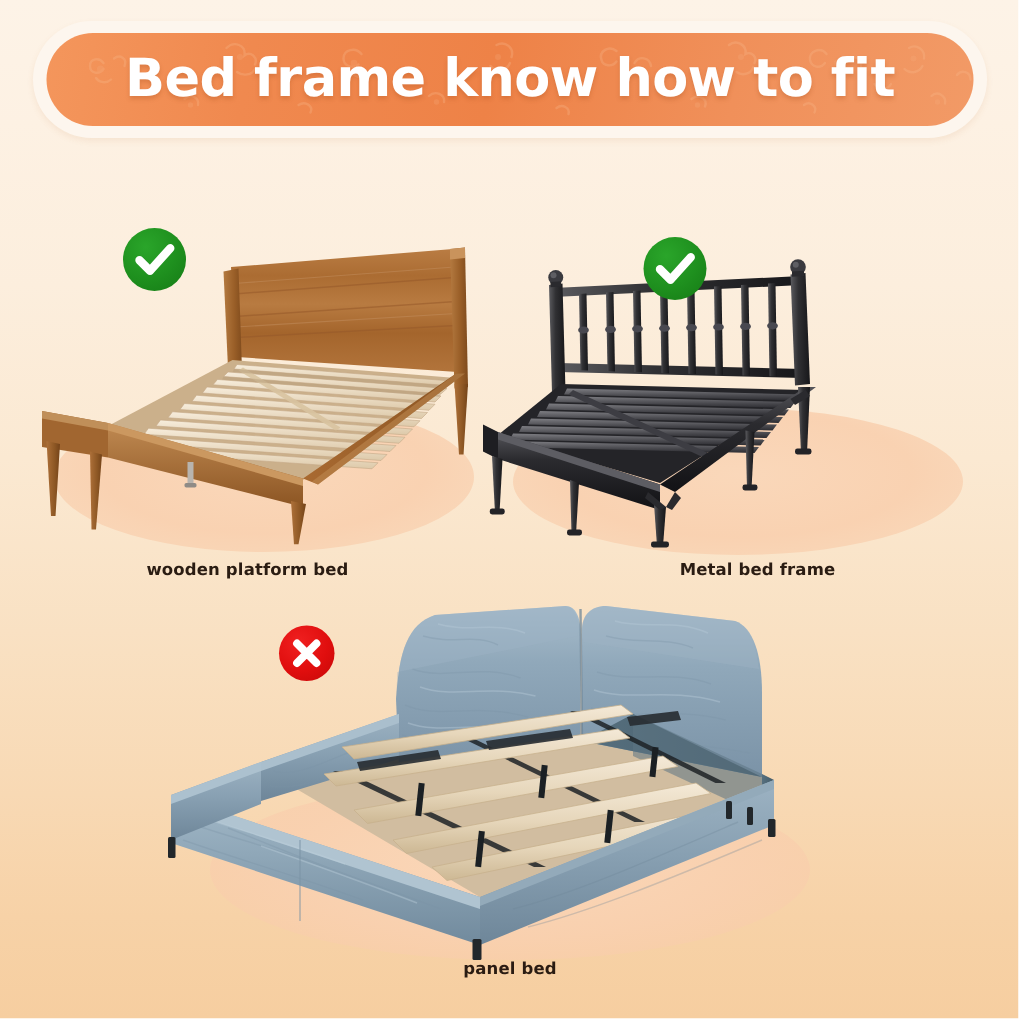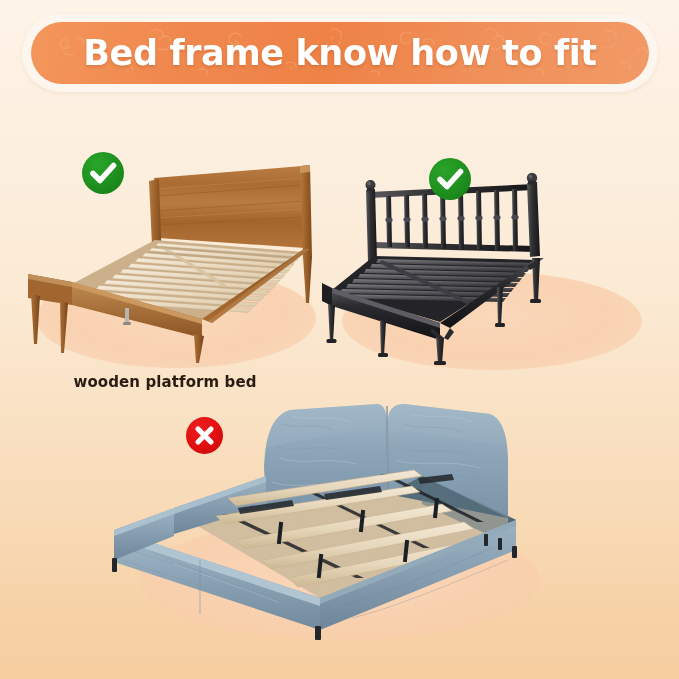--- a/index.html
+++ b/index.html
@@ -87,21 +87,21 @@
     border-radius: 50%;
     z-index: 20;
   }
   .badge-ok  { background: radial-gradient(circle at 36% 30%, #2aa52a 0%, #1e8f1e 55%, #157a15 100%); }
   .badge-no  { background: radial-gradient(circle at 36% 30%, #f02020 0%, #e00e0e 55%, #c40808 100%); }
 
   
   .caption {
     position: absolute;
     color: #2a1c12;
-    font-size: 15px;
+    font-size: 11px;
     font-weight: bold;
     letter-spacing: .1px;
     text-align: center;
     white-space: nowrap;
     z-index: 15;
   }
 
   .bed { position: absolute; z-index: 10; }
 </style>
 </head>
@@ -531,15 +531,17 @@
   </div>
 
   <div class="badge badge-no" style="left:186px; top:417px; width:37px; height:37px;">
     <svg viewBox="0 0 37 37" style="position:absolute; inset:0;">
       <path d="M12 12 L25 25 M25 12 L12 25" stroke="#ffffff" stroke-width="5.2" fill="none" stroke-linecap="round"></path>
     </svg>
   </div>
 
   <div class="caption" style="left:0px; top:373px; width:330px;">wooden platform bed</div>
 
-
+  <div class="caption" style="left:345px; top:373px; width:320px;">Metal bed frame</div>
+
+  <div class="caption" style="left:180px; top:639px; width:320px;">panel bed</div>
 
 </div>
 
 </body></html>

